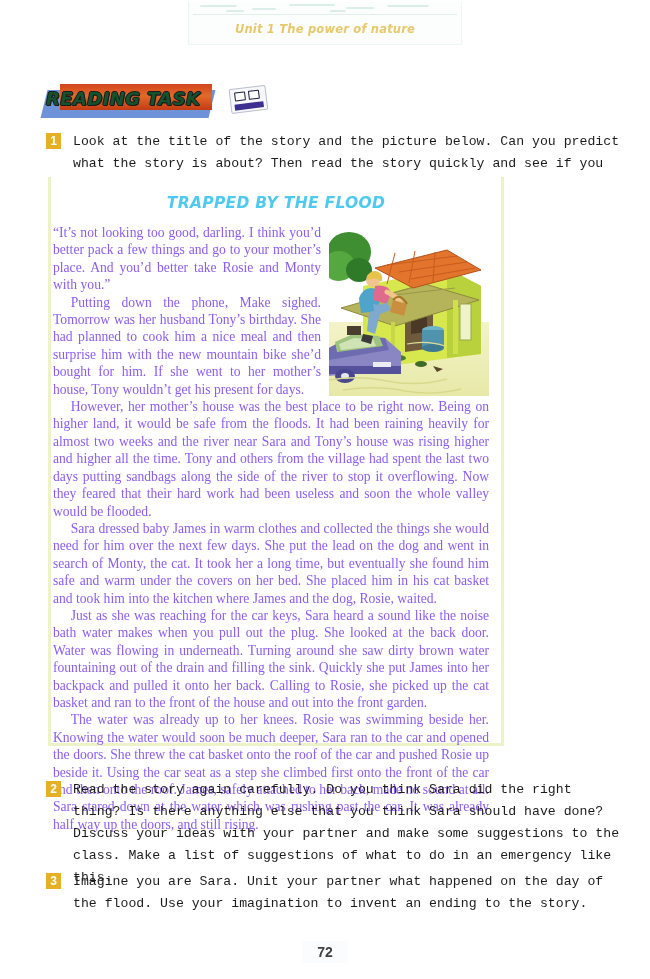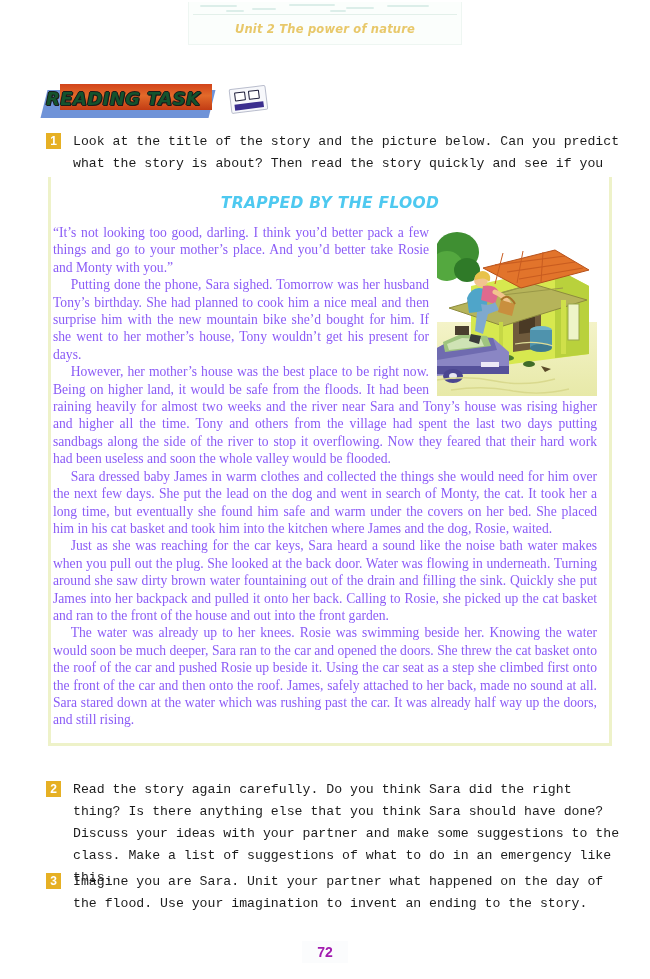--- a/index.html
+++ b/index.html
@@ -172,21 +172,21 @@
 
   #exercise-1 { left: 46px; top: 131px; width: 578px; }
   #exercise-2 { left: 46px; top: 779px; width: 578px; }
   #exercise-3 { left: 46px; top: 871px; width: 578px; }
 
   
   .story-box {
     position: absolute;
     left: 48px;
     top: 180px;
-    width: 564px;
+    width: 456px;
     height: 566px;
     background: #ffffff;
     border-left: 3px solid #eef2c9;
     border-right: 3px solid #eef2c9;
     border-bottom: 3px solid #eef2c9;
     box-sizing: border-box;
     padding-left: 20px;
   }
   .story-box::before {
     content: "";
@@ -255,38 +255,38 @@
     text-align: center;
   }
   .page-num span {
     display: inline-block;
     min-width: 34px;
     padding: 3px 6px;
     background: #fbfcfd;
     font-family: "Liberation Sans", sans-serif;
     font-size: 14px;
     font-weight: 700;
-    color: #a21caf;
+    color: #404040;
   }
 </style>
 </head>
 <body>
 
 <div class="page-header">
   <div class="hdr-specks">
     <i style="left:2%;top:1px;width:14%"></i>
     <i style="left:22%;top:4px;width:9%"></i>
     <i style="left:36%;top:0px;width:18%"></i>
     <i style="left:58%;top:3px;width:11%"></i>
     <i style="left:74%;top:1px;width:16%"></i>
     <i style="left:12%;top:6px;width:7%"></i>
     <i style="left:52%;top:6px;width:6%"></i>
   </div>
   <div class="hdr-rule"></div>
-  <div class="hdr-text">Unit 2 The power of nature</div>
+  <div class="hdr-text">Unit 1 The power of nature</div>
 </div>
 
 <div class="banner">
   <div class="blue-slab"></div>
   <div class="orange-slab"></div>
   <div class="banner-label">READING TASK</div>
 </div>
 
 <div class="cassette">
   <div class="shell"></div>
@@ -380,21 +380,21 @@
         <path d="M64 74 l14 4 l-3 12 l-14 -4 z" fill="#c98f3e"></path>
         <path d="M64 74 q7 -8 14 4" stroke="#a87227" stroke-width="2" fill="none"></path>
 
         <path d="M0 154 q30 -5 58 1 q30 6 60 -2" stroke="#d9d98e" stroke-width="1.4" fill="none"></path>
         <path d="M14 164 q34 -5 62 1 q28 5 56 -2" stroke="#d9d98e" stroke-width="1.4" fill="none"></path>
         <path d="M78 118 q20 -4 38 2" stroke="#dedc96" stroke-width="1.2" fill="none"></path>
       </svg>
     </div>
 
     <p class="noindent">“It’s not looking too good, darling. I think you’d better pack a few things and go to your mother’s place. And you’d better take Rosie and Monty with you.”</p>
-    <p>Putting done the phone, Sara sighed. Tomorrow was her husband Tony’s birthday. She had planned to cook him a nice meal and then surprise him with the new mountain bike she’d bought for him. If she went to her mother’s house, Tony wouldn’t get his present for days.</p>
+    <p>Putting down the phone, Make sighed. Tomorrow was her husband Tony’s birthday. She had planned to cook him a nice meal and then surprise him with the new mountain bike she’d bought for him. If she went to her mother’s house, Tony wouldn’t get his present for days.</p>
     <p>However, her mother’s house was the best place to be right now. Being on higher land, it would be safe from the floods. It had been raining heavily for almost two weeks and the river near Sara and Tony’s house was rising higher and higher all the time. Tony and others from the village had spent the last two days putting sandbags along the side of the river to stop it overflowing. Now they feared that their hard work had been useless and soon the whole valley would be flooded.</p>
     <p>Sara dressed baby James in warm clothes and collected the things she would need for him over the next few days. She put the lead on the dog and went in search of Monty, the cat. It took her a long time, but eventually she found him safe and warm under the covers on her bed. She placed him in his cat basket and took him into the kitchen where James and the dog, Rosie, waited.</p>
     <p>Just as she was reaching for the car keys, Sara heard a sound like the noise bath water makes when you pull out the plug. She looked at the back door. Water was flowing in underneath. Turning around she saw dirty brown water fountaining out of the drain and filling the sink. Quickly she put James into her backpack and pulled it onto her back. Calling to Rosie, she picked up the cat basket and ran to the front of the house and out into the front garden.</p>
     <p>The water was already up to her knees. Rosie was swimming beside her. Knowing the water would soon be much deeper, Sara ran to the car and opened the doors. She threw the cat basket onto the roof of the car and pushed Rosie up beside it. Using the car seat as a step she climbed first onto the front of the car and then onto the roof. James, safely attached to her back, made no sound at all. Sara stared down at the water which was rushing past the car. It was already half way up the doors, and still rising.</p>
   </div>
 </div>
 
 <div class="exercise" id="exercise-2">
   <div class="ex-num">2</div>
   <div class="ex-text">Read the story again carefully. Do you think Sara did the right thing? Is there anything else that you think Sara should have done? Discuss your ideas with your partner and make some suggestions to the class. Make a list of suggestions of what to do in an emergency like this.</div>

